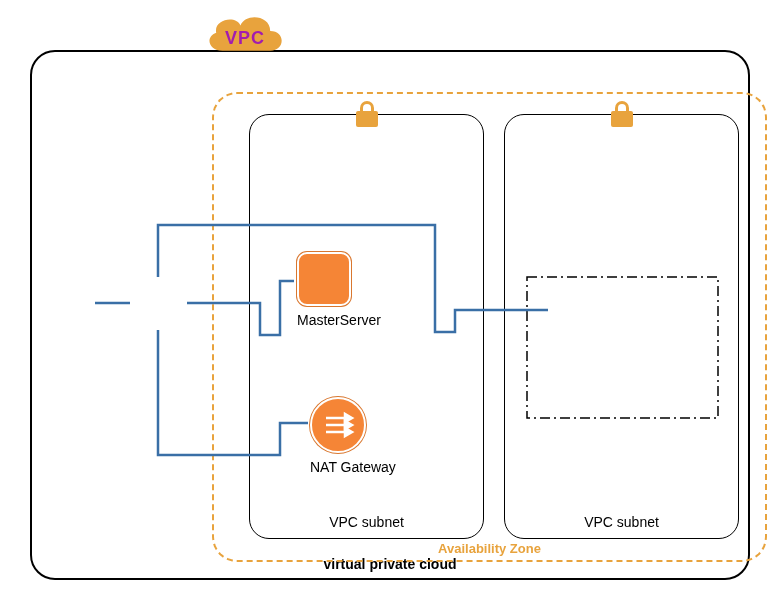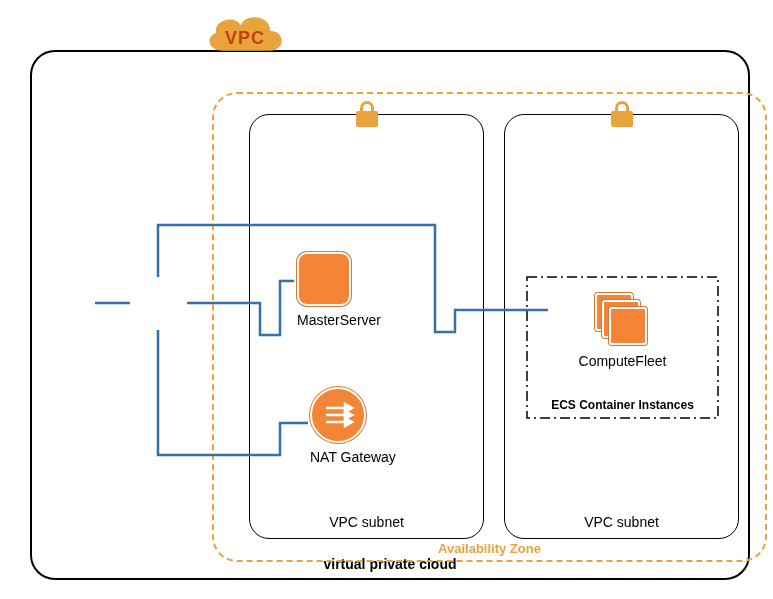--- a/index.html
+++ b/index.html
@@ -34,21 +34,21 @@
     width: 90px;
     height: 60px;
     z-index: 5;
   }
   .vpc-cloud svg { width: 100%; height: 100%; }
   .vpc-cloud-label {
     position: absolute;
     left: 50%;
     top: 55%;
     transform: translate(-50%, -50%);
-    color: #c2410c;
+    color: #a21caf;
     font-weight: bold;
     font-size: 18px;
     letter-spacing: 1px;
   }
   .az {
     position: absolute;
     left: 180px;
     top: 40px;
     width: 555px;
     height: 470px;
@@ -126,21 +126,21 @@
     height: 54px;
     border-radius: 10px;
     background: #F58536;
     border: 2px solid #fff;
     box-shadow: 0 0 0 1px #D9772F;
   }
   .abs { position: absolute; }
   .igw { left: 10px; top: 225px; text-align: center; }
   .router { left: 100px; top: 225px; text-align: center; }
   .master { left: 265px; top: 200px; text-align: center; }
-  .nat { left: 278px; top: 335px; text-align: center; }
+  .nat { left: 278px; top: 345px; text-align: center; }
   .label-under { font-size: 14px; margin-top: 6px; text-align: left; }
   
   .ecs-label {
     position: absolute;
     bottom: 8px;
     left: 50%;
     transform: translateX(-50%);
     font-size: 12px;
     font-weight: bold;
     white-space: nowrap;
@@ -209,29 +209,20 @@
     <div class="subnet subnet-right">
       <div class="lock">
         <div class="lock-shackle"></div>
         <div class="lock-body"></div>
       </div>
       <div class="subnet-label">VPC subnet</div>
 
       <svg class="abs" style="left:20px;top:160px;" width="195" height="145">
         <rect x="2" y="2" width="191" height="141" fill="none" stroke="#000" stroke-width="1.5" stroke-dasharray="10 4 2 4"></rect>
       </svg>
-      <div class="abs" style="left:20px;top:160px;width:195px;height:145px;">
-        <div class="stack">
-          <div class="sq s1"></div>
-          <div class="sq s2"></div>
-          <div class="sq s3"></div>
-        </div>
-        <div class="fleet-label">ComputeFleet</div>
-        <div class="ecs-label">ECS Container Instances</div>
-      </div>
     </div>
   </div>
 
   <div class="abs master">
     <div class="node-square"></div>
     <div class="label-under">MasterServer</div>
   </div>
 
   <div class="abs nat">
     <div class="node-circle">

